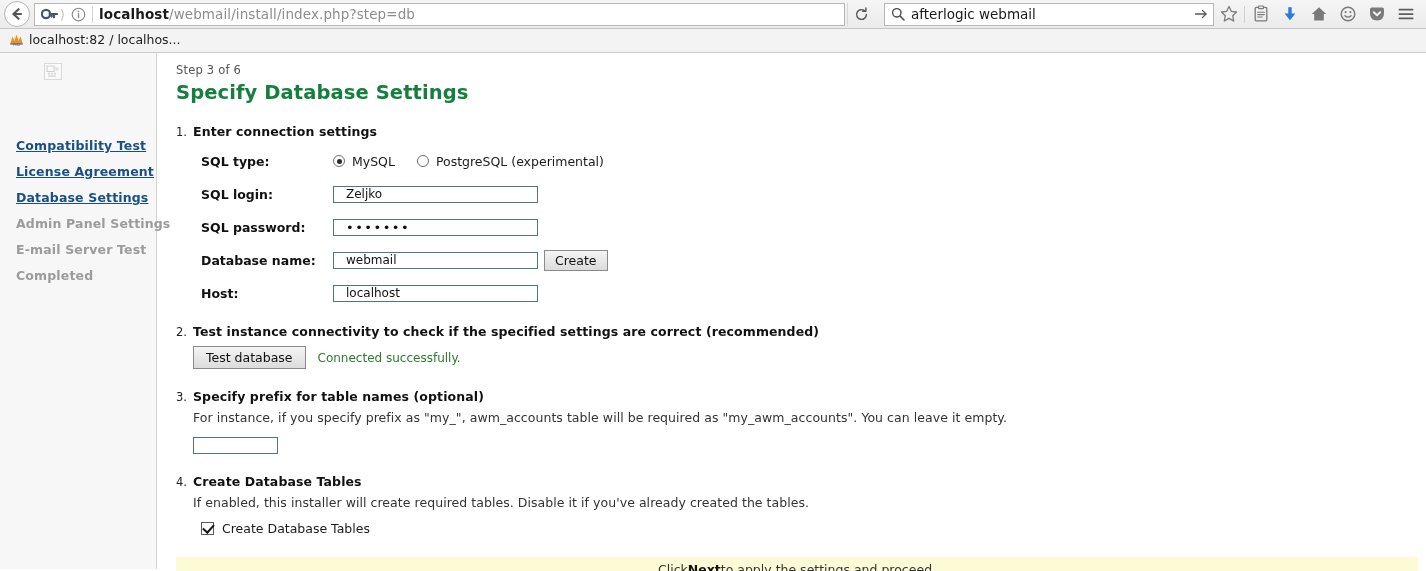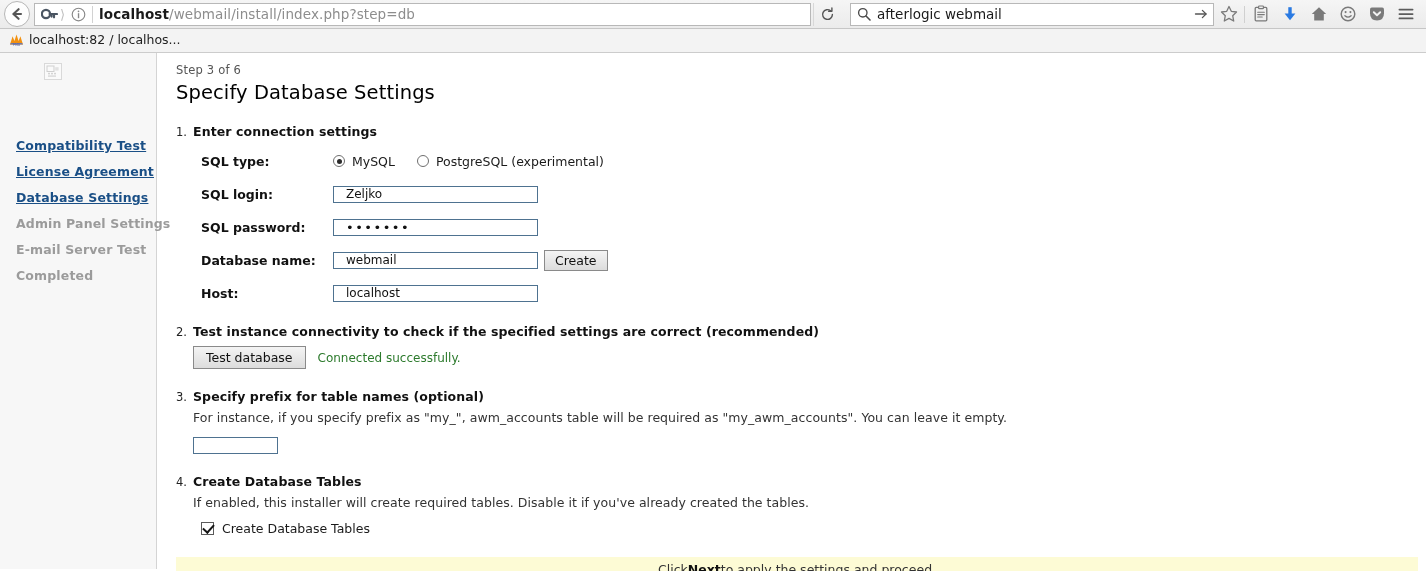--- a/index.html
+++ b/index.html
@@ -71,21 +71,21 @@
   }
   .url-text b { color: #1a1a1a; font-weight: 700; }
   .reload-btn {
     width: 27px; height: 23px;
     flex: 0 0 auto;
     display: flex; align-items: center; justify-content: center;
     border-left: 1px solid #d8d8d8;
     margin-left: -2px;
   }
   .searchbar {
-    width: 364px;
+    width: 330px;
     height: 23px;
     background: #fff;
     border: 1px solid #b8b8b8;
     display: flex;
     align-items: center;
     flex: 0 0 auto;
     margin-left: 10px;
   }
   .searchbar .mag { width: 26px; display: flex; align-items: center; justify-content: center; flex:0 0 auto;}
   .search-text { font-size: 13.5px; color: #1a1a1a; flex: 1 1 auto; }
@@ -148,22 +148,22 @@
     padding-left: 19px;
   }
   .step-label {
     font-size: 11.5px;
     color: #555;
     margin-top: 10px;
     letter-spacing: 0.2px;
   }
   .page-title {
     font-size: 19.5px;
-    color: #000000;
-    font-weight: 400;
+    color: #15803d;
+    font-weight: 700;
     margin-top: 4px;
     letter-spacing: 0.1px;
   }
 
   .section { margin-top: 20px; position: relative; }
   .sec-head {
     display: flex;
     align-items: baseline;
     font-size: 12.5px;
   }

